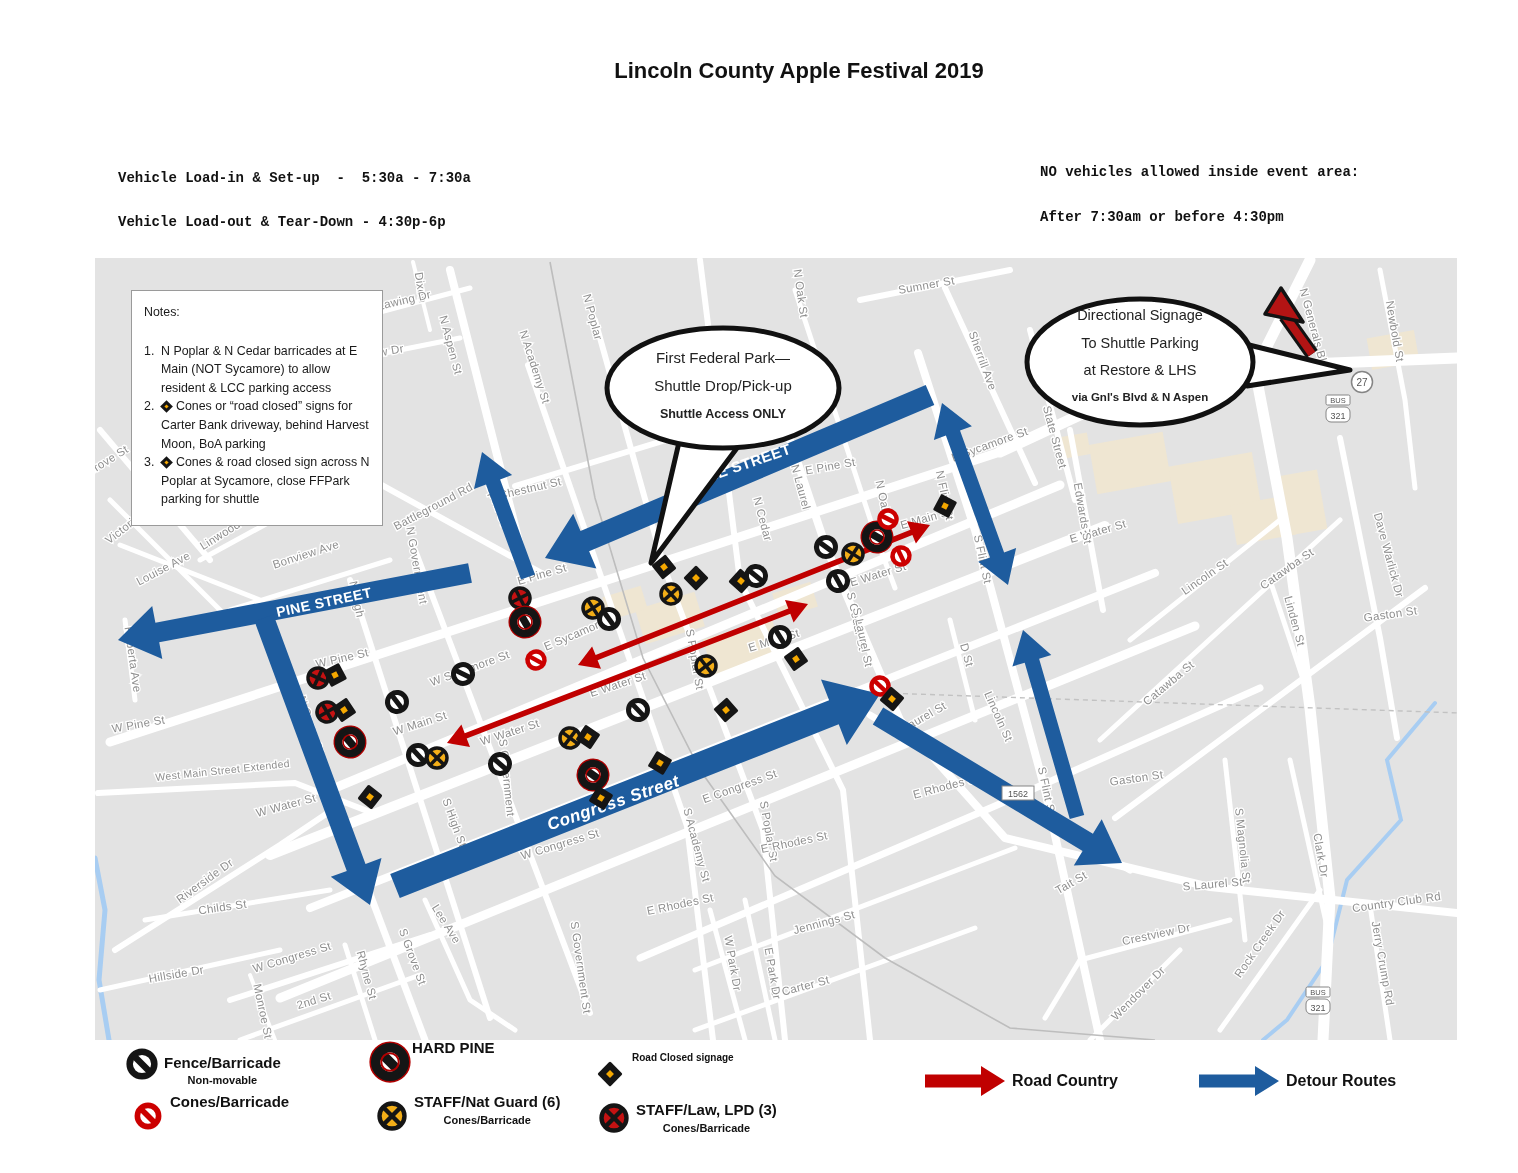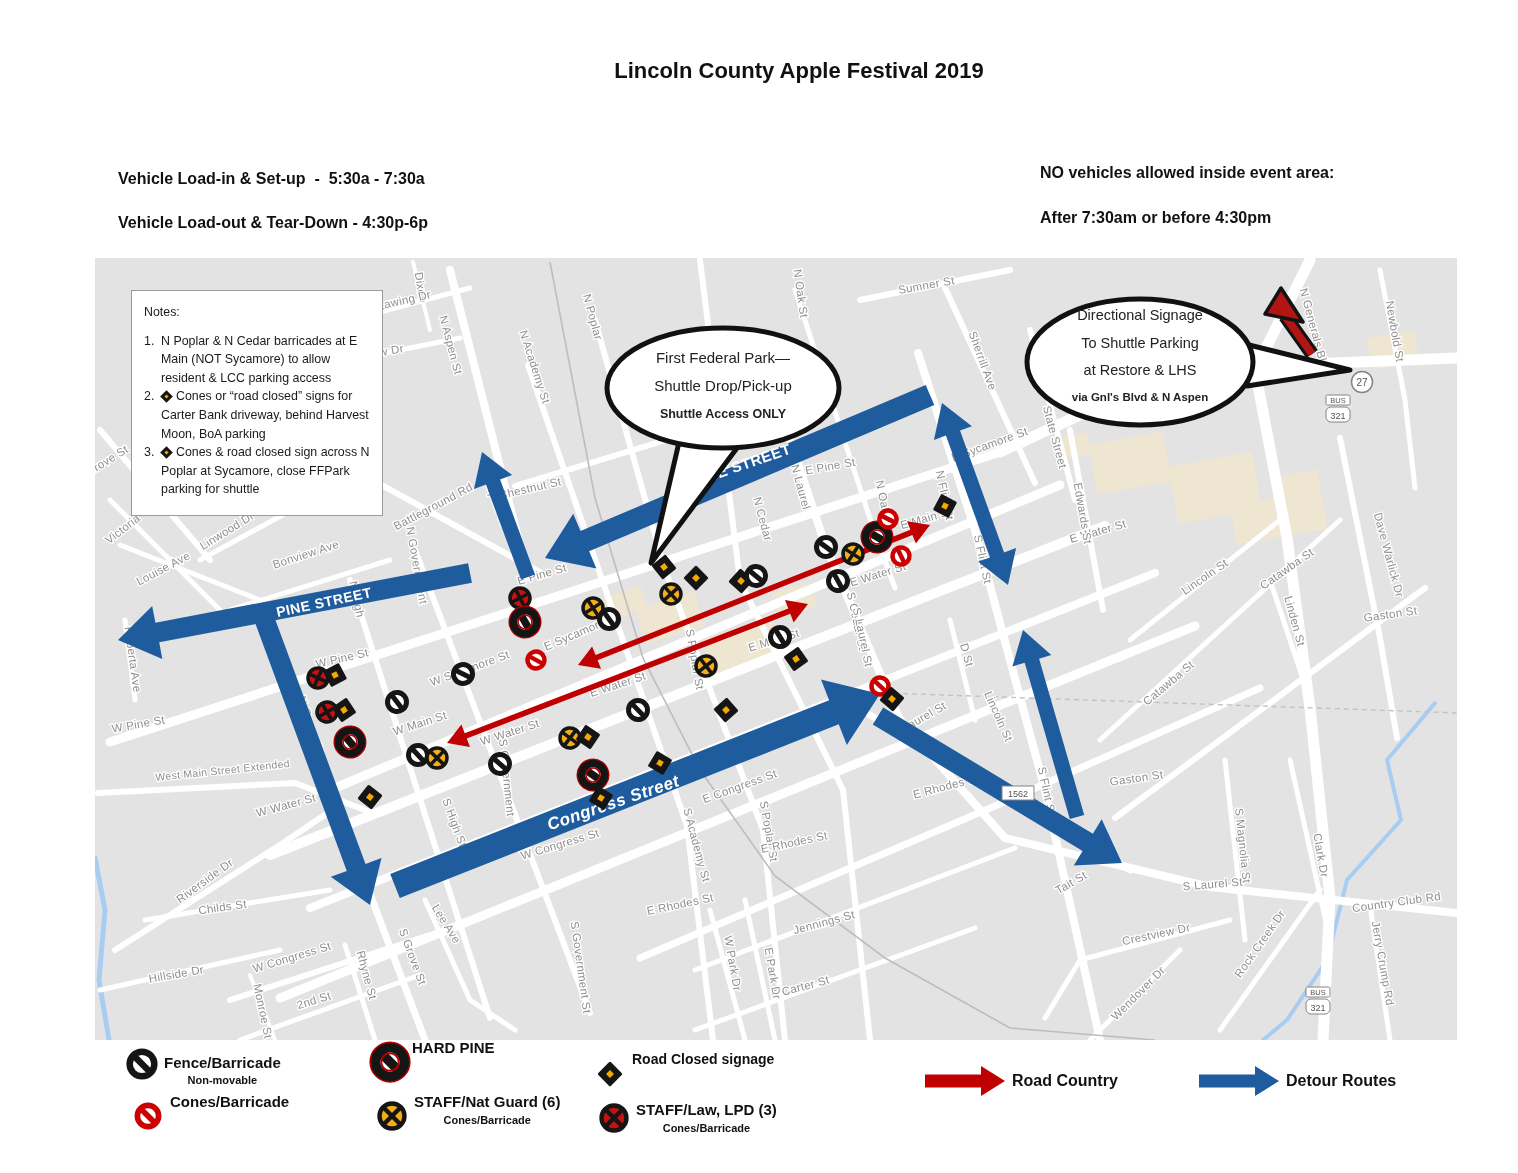--- a/index.html
+++ b/index.html
@@ -1,27 +1,27 @@
 <!DOCTYPE html>
 <html><head>
 <meta charset="utf-8">
 <style>
   html,body{margin:0;padding:0;background:#fff;}
   .page{position:relative;width:1518px;height:1173px;background:#fff;overflow:hidden;
         font-family:"Liberation Sans",sans-serif;color:#111;}
   .title{position:absolute;top:58px;left:0;width:100%;text-align:center;font-size:22px;font-weight:bold;padding-left:40px;}
   .subtitle{position:absolute;top:114px;left:0;width:100%;text-align:center;font-size:20px;font-weight:bold;}
-  .sched{position:absolute;font-size:16px;font-weight:bold;white-space:pre;}
+  .sched{position:absolute;font-size:14px;font-weight:bold;white-space:pre;font-family:Liberation Mono, monospace;}
   #load-in{left:118px;top:170px;} #load-out{left:118px;top:214px;}
   #no-veh1{left:1040px;top:164px;} #no-veh2{left:1040px;top:209px;}
   #map{position:absolute;left:95px;top:258px;width:1362px;height:782px;background:#e3e3e3;}
   #map svg{position:absolute;left:0;top:0;}
   .notes{position:absolute;left:36px;top:32px;width:228px;background:#fff;border:1px solid #9a9a9a;
          padding:12px 10px 16px 12px;font-size:12.4px;line-height:1.5;color:#1a1a1a;}
-  .notes .nh{margin-bottom:10px;}
+  .notes .nh{margin-bottom:20px;}
   .note{display:flex;margin:0;}
   .note .n{width:17px;flex:none;}
   .note .t{flex:1;}
   .dmd{display:inline-block;width:9px;height:9px;background:#151515;transform:rotate(45deg);
        position:relative;margin:0 5px 0 1px;top:1px;}
   .dmd b{position:absolute;left:3px;top:3px;width:3px;height:3px;background:#f5a800;}
   .legend-item{position:absolute;display:flex;align-items:flex-start;}
   .lg-label{font-weight:bold;font-size:15px;line-height:1.1;}
   .lg-sub{font-weight:bold;font-size:11px;text-align:center;margin-top:3px;}
   .lg-icon{flex:none;}
@@ -575,21 +575,21 @@
           <g>
             <g transform="scale(1)">
               <g transform="rotate(45)">
                 <rect x="-9" y="-9" width="18" height="18" fill="#151515" rx="1.5"></rect>
                 <rect x="-2.8" y="-2.8" width="5.6" height="5.6" fill="#f5a800"></rect>
               </g>
             </g>
           </g>
         </svg>
         <div>
-          <div class="lg-label" style="font-size: 14px;">Road Closed signage</div>
+          <div class="lg-label" style="font-size: 10px;">Road Closed signage</div>
         </div>
       </div>
       <div class="legend-item" style="left: 592px; top: 1096px; align-items: center;">
         <svg width="44" height="44" viewBox="-22 -22 44 44" class="lg-icon">
           <g></g>
           <g>
             <g transform="scale(1.25)">
               <circle r="10" fill="#c41212" stroke="#151515" stroke-width="3.5"></circle>
               <line x1="-7" y1="-7" x2="7" y2="7" stroke="#151515" stroke-width="3.5"></line>
               <line x1="-7" y1="7" x2="7" y2="-7" stroke="#151515" stroke-width="3.5"></line>

